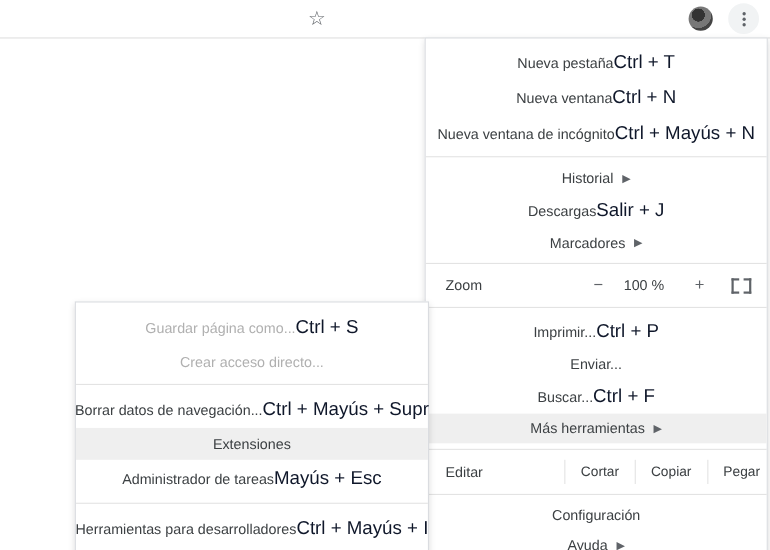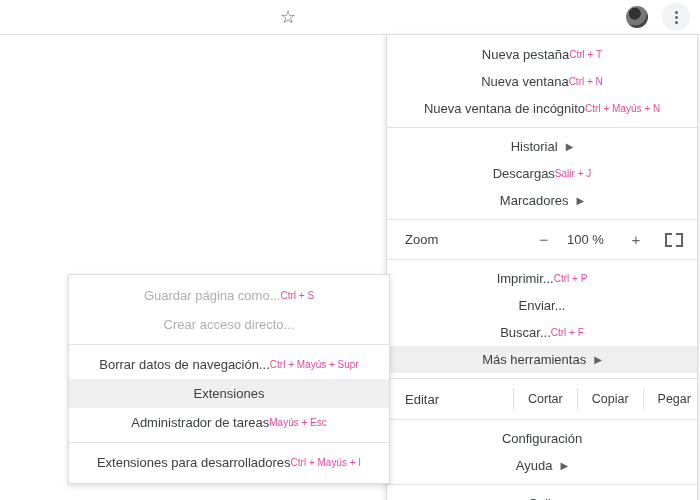--- a/index.html
+++ b/index.html
@@ -50,21 +50,21 @@
   .menu-row {
     display: flex;
     align-items: center;
     justify-content: center;
     padding: 6px 18px;
     white-space: nowrap;
     cursor: default;
   }
   .menu-row.hover { background: #efefef; }
   .menu-row .label { }
-  .menu-row .shortcut { color: #ec4899; font-size: 10px; }
+  .menu-row .shortcut { color: #0f172a; font-size: 17px; }
   .menu-row .arrow { color: #5f6368; font-size: 10px; padding-left:8px;}
   .sep { height:1px; background:#e3e3e3; margin:5px 0; }
   .disabled { color:#b0b0b0; }
 
   .zoom-row {
     display:flex; align-items:center; padding: 6px 14px 6px 18px;
     gap: 6px;
   }
   .zoom-row .label { flex: 0 0 80px; }
   .zoom-controls { display:flex; align-items:center; margin-left:auto; gap:14px; }
@@ -216,16 +216,16 @@
   </div>
   <div class="menu-row hover">
     <span class="label">Extensiones</span>
   </div>
   <div class="menu-row">
     <span class="label">Administrador de tareas</span>
     <span class="shortcut">Mayús + Esc</span>
   </div>
   <div class="sep"></div>
   <div class="menu-row">
-    <span class="label">Extensiones para desarrolladores</span>
+    <span class="label">Herramientas para desarrolladores</span>
     <span class="shortcut">Ctrl + Mayús + I</span>
   </div>
 </div>
 
 </body></html>

